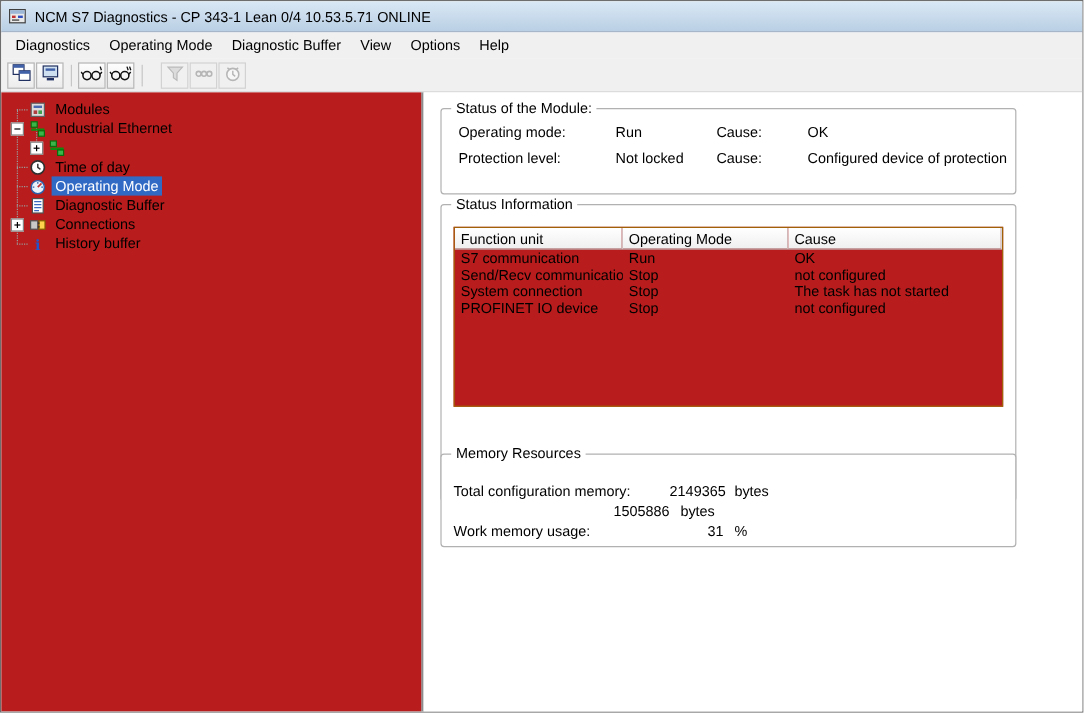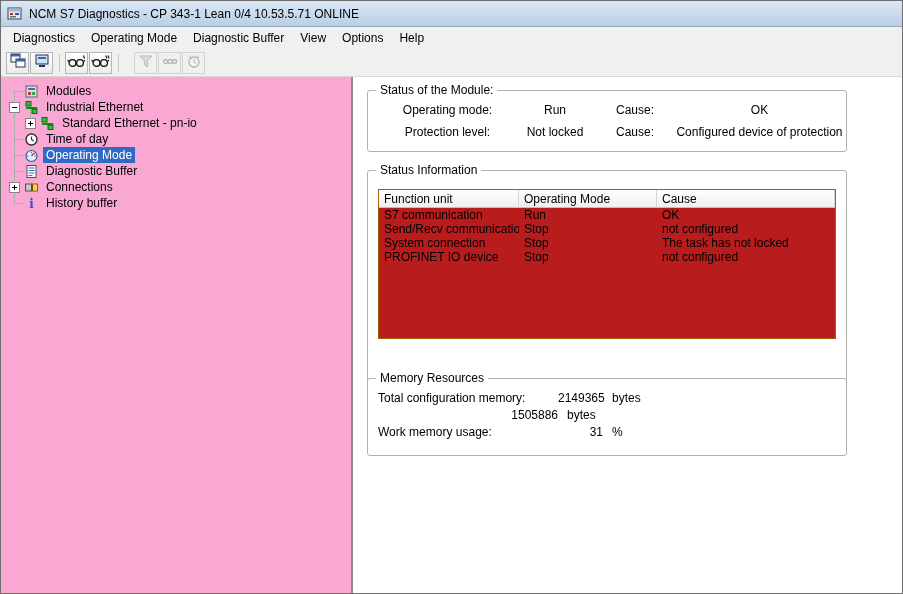--- a/index.html
+++ b/index.html
@@ -52,21 +52,21 @@
     margin-right: 1px;
   }
   .tbtn.disabled { border-color: #d2d2d2; background: transparent; }
   .tbtn.disabled svg { filter: grayscale(1) opacity(0.45); }
   .tsep { width: 1px; height: 18px; background: #c6c6c6; margin: 0 5px; }
   .tgap { width: 10px; }
   
   .content { flex: 1; display: flex; min-height: 0; }
   .tree-panel {
     width: 350px; flex: 0 0 350px;
-    background: #f9a8d4;
+    background: #b91c1c;
     padding-top: 6px;
     position: relative;
     overflow: hidden;
   }
   .splitter { width: 2px; flex: 0 0 2px; background: #8c8c8c; cursor: ew-resize; }
   .rpanel { flex: 1; background: #fff; position: relative; }
   
   .vline { position: absolute; width: 0; border-left: 1px dotted #9a9a9a; }
   .v1 { left: 13px; top: 14px; height: 112px; }
   .v2 { left: 29px; top: 30px; height: 16px; }
@@ -83,21 +83,21 @@
   .expander.plus::after { content:""; position: absolute; top: 2px; bottom: 2px; left: 4px; width: 1px; background: #000; }
   .ticon { width: 16px; height: 15px; flex: 0 0 16px; display: inline-flex; align-items: center; justify-content: center; margin-right: 4px; }
   .tlabel { padding: 1px 3px; }
   .trow.selected .tlabel { background: #316ac5; color: #fff; }
   
   .group {
     position: absolute; left: 14px; width: 480px;
     border: 1px solid #b1b1b1; border-radius: 3px;
     background: #fff;
   }
-  .g1 { top: 13px; height: 62px; text-align: center; }
+  .g1 { top: 13px; height: 72px; }
   .g2 { top: 93px; height: 248px; }
   .g3 { top: 301px; height: 78px; }
   .legend {
     position: absolute; top: -8px; left: 8px;
     background: #fff; padding: 0 4px; font-size: 12px; white-space: nowrap;
   }
   
   .srow { display: grid; grid-template-columns: 131px 84px 76px auto; padding-left: 14px; height: 22px; align-items: center; }
   .srow:first-of-type { margin-top: 8px; }
   
@@ -110,21 +110,21 @@
     padding: 2px 5px; font-size: 12px;
     background: linear-gradient(#ffffff, #efefef);
     border-right: 1px solid #d4d4d4; border-bottom: 1px solid #c0c0c0;
     white-space: nowrap; overflow: hidden;
   }
   .lrow { display: grid; grid-template-columns: 140px 138px 1fr; height: 14px; line-height: 14px; }
   .lrow:first-of-type { margin-top: 2px; }
   .lcell { padding: 0 5px; font-size: 12px; white-space: nowrap; overflow: hidden; }
   
   .mrow { display: grid; grid-template-columns: 180px 45px auto; padding-left: 10px; height: 17px; align-items: center; }
-  .mrow:first-of-type { margin-top: 10px; }
+  .mrow:first-of-type { margin-top: 21px; }
   .mval { text-align: right; }
   .munit { padding-left: 9px; }
 </style>
 </head>
 <body>
 
 <div class="window">
 
   <div class="titlebar">
     <span class="app-icon">
@@ -251,21 +251,20 @@
 
       <div class="trow child">
         <span class="expander plus"></span>
         <span class="ticon">
           <svg width="15" height="15" viewBox="0 0 15 15">
             <path d="M2 8 h11" stroke="#0f8f0f" stroke-width="2"></path>
             <rect x="2" y="1.5" width="5" height="4.5" fill="#39b54a" stroke="#0a6e0a"></rect>
             <rect x="8" y="9" width="5" height="4.5" fill="#39b54a" stroke="#0a6e0a"></rect>
           </svg>
         </span>
-        <span class="tlabel">Standard Ethernet - pn-io</span>
       </div>
 
       <div class="trow">
         <span class="stub"></span>
         <span class="ticon">
           <svg width="15" height="15" viewBox="0 0 15 15">
             <circle cx="7.5" cy="7.5" r="5.5" fill="#fff" stroke="#303030" stroke-width="1.4"></circle>
             <path d="M7.5 4.5 v3 l2.2 1.6" stroke="#303030" stroke-width="1.2" fill="none"></path>
           </svg>
         </span>
@@ -352,21 +351,21 @@
             <span class="lcell">OK</span>
           </div>
           <div class="lrow">
             <span class="lcell">Send/Recv communication</span>
             <span class="lcell">Stop</span>
             <span class="lcell">not configured</span>
           </div>
           <div class="lrow">
             <span class="lcell">System connection</span>
             <span class="lcell">Stop</span>
-            <span class="lcell">The task has not locked</span>
+            <span class="lcell">The task has not started</span>
           </div>
           <div class="lrow">
             <span class="lcell">PROFINET IO device</span>
             <span class="lcell">Stop</span>
             <span class="lcell">not configured</span>
           </div>
         </div>
       </div>
 
       <div class="group g3">

